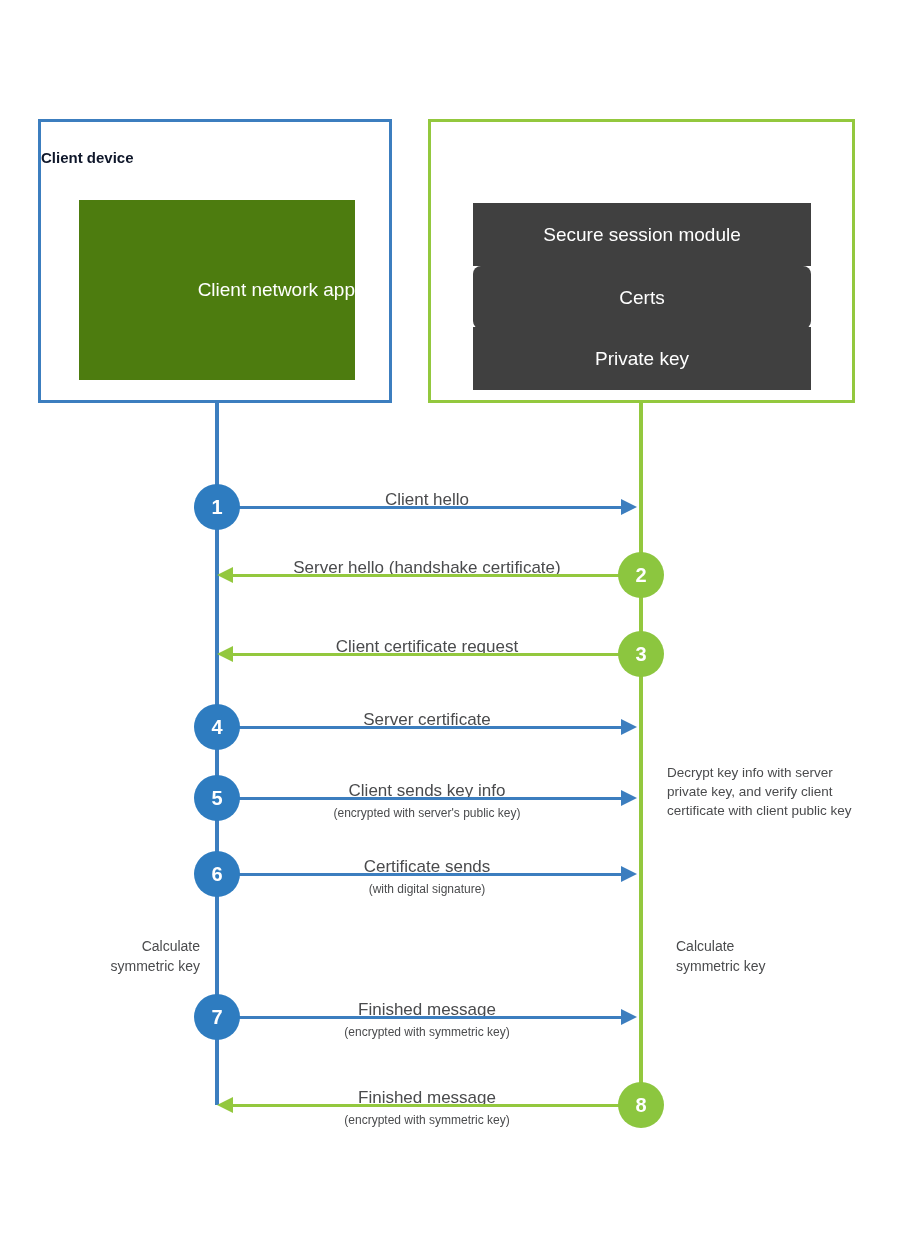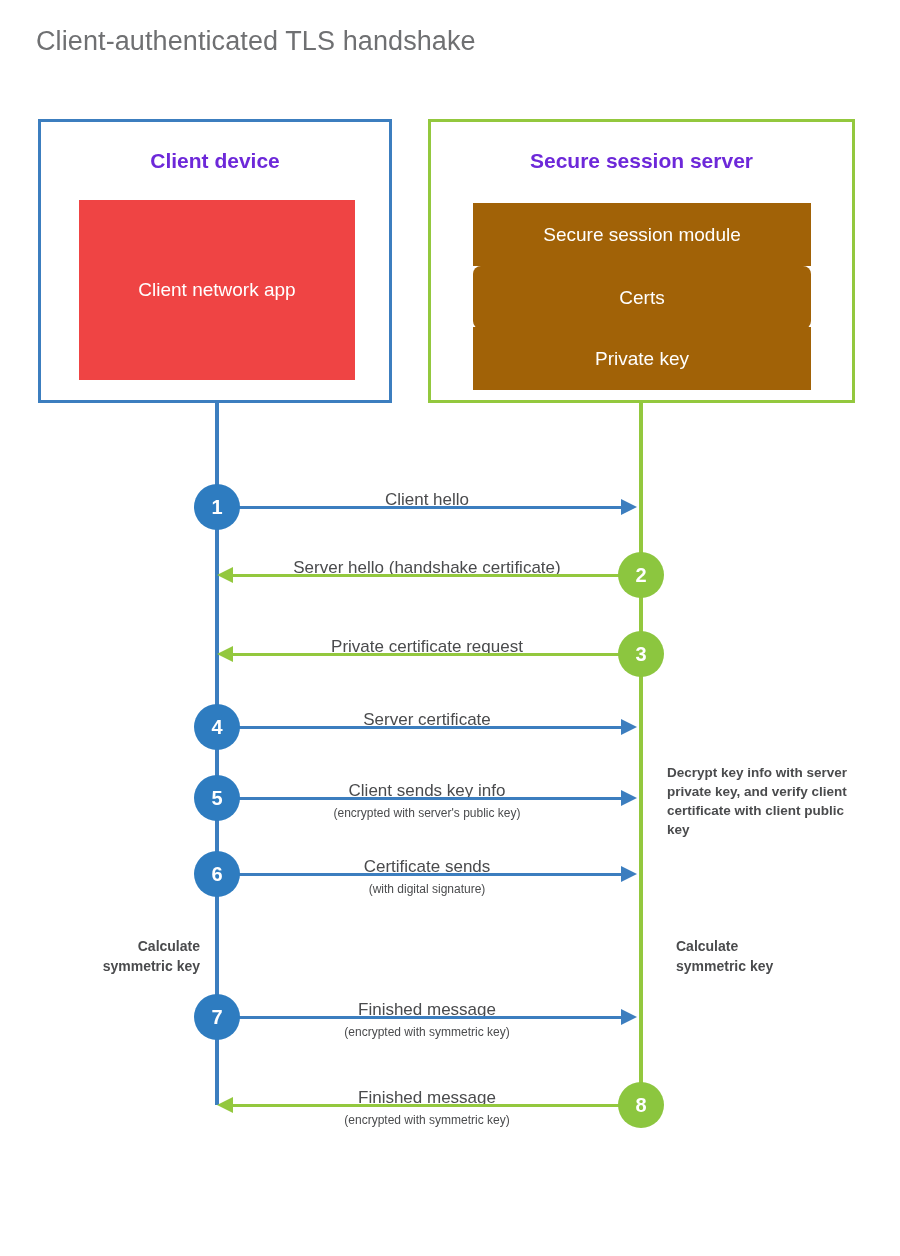--- a/index.html
+++ b/index.html
@@ -50,54 +50,54 @@
     top: 119px;
     width: 427px;
     height: 284px;
     border: 3px solid #93c83e;
   }
   .actor-title {
     position: absolute;
     left: 0;
     right: 0;
     top: 27px;
-    text-align: center;
-    font-size: 21px;
+    text-align: left;
+    font-size: 15px;
     font-weight: bold;
-    color: #6d28d9;
+    color: #0f172a;
   }
 
   
   #client-app-block {
     position: absolute;
     left: 38px;
     top: 78px;
     width: 276px;
     height: 180px;
-    background: #ef4444;
+    background: #4d7c0f;
     display: flex;
     align-items: center;
-    justify-content: center;
+    justify-content: flex-end;
   }
   #client-app-label {
     color: #ffffff;
     font-size: 19px;
     font-weight: 300;
     text-align: center;
     line-height: 1.35;
     max-width: 200px;
   }
 
   
   .server-bar {
     position: absolute;
     left: 42px;
     width: 338px;
     height: 63px;
-    background: #a16207;
+    background: #404040;
     display: flex;
     align-items: center;
     justify-content: center;
   }
   .server-bar-label {
     color: #ffffff;
     font-size: 19px;
     font-weight: 300;
   }
   #server-bar-0 { top: 81px; }
@@ -192,21 +192,21 @@
   }
   .step-badge.on-client { left: 194px; }
   .step-badge.on-server { left: 618px; }
   .step-badge.badge-blue  { background: #2e7cc0; }
   .step-badge.badge-green { background: #8cc63f; }
 
   
   .side-note {
     position: absolute;
     font-size: 13.5px;
-    font-weight: 700;
+    font-weight: 400;
     color: #4a4b4d;
     line-height: 1.42;
     white-space: pre-line;
   }
   #note-decrypt {
     left: 667px;
     top: 763px;
     width: 200px;
     text-align: left;
   }
@@ -223,31 +223,29 @@
     width: 180px;
     text-align: left;
     font-size: 14px;
   }
 </style>
 </head>
 <body>
 
 <div id="canvas">
 
-  <div id="page-title">Client-authenticated TLS handshake</div>
 
   <div class="actor-box" id="client-box">
     <div class="actor-title">Client device</div>
     <div id="client-app-block">
       <div id="client-app-label">Client network app</div>
     </div>
   </div>
 
   <div class="actor-box" id="server-box">
-    <div class="actor-title">Secure session server</div>
     <div class="server-bar" id="server-bar-0">
       <div class="server-bar-label">Secure session module</div>
     </div>
     <div class="server-bar" id="server-bar-1">
       <div class="server-bar-label">Certs</div>
     </div>
     <div class="server-bar" id="server-bar-2">
       <div class="server-bar-label">Private key</div>
     </div>
   </div>
@@ -263,21 +261,21 @@
   </div>
 
   <div class="message msg-left msg-green" style="top:575px">
     <div class="msg-label">Server hello (handshake certificate)</div>
     <div class="arrow-line"></div>
     <div class="arrow-head"></div>
     <div class="step-badge badge-green on-server">2</div>
   </div>
 
   <div class="message msg-left msg-green" style="top:654px">
-    <div class="msg-label">Private certificate request</div>
+    <div class="msg-label">Client certificate request</div>
     <div class="arrow-line"></div>
     <div class="arrow-head"></div>
     <div class="step-badge badge-green on-server">3</div>
   </div>
 
   <div class="message msg-right msg-blue" style="top:727px">
     <div class="msg-label">Server certificate</div>
     <div class="arrow-line"></div>
     <div class="arrow-head"></div>
     <div class="step-badge badge-blue on-client">4</div>

